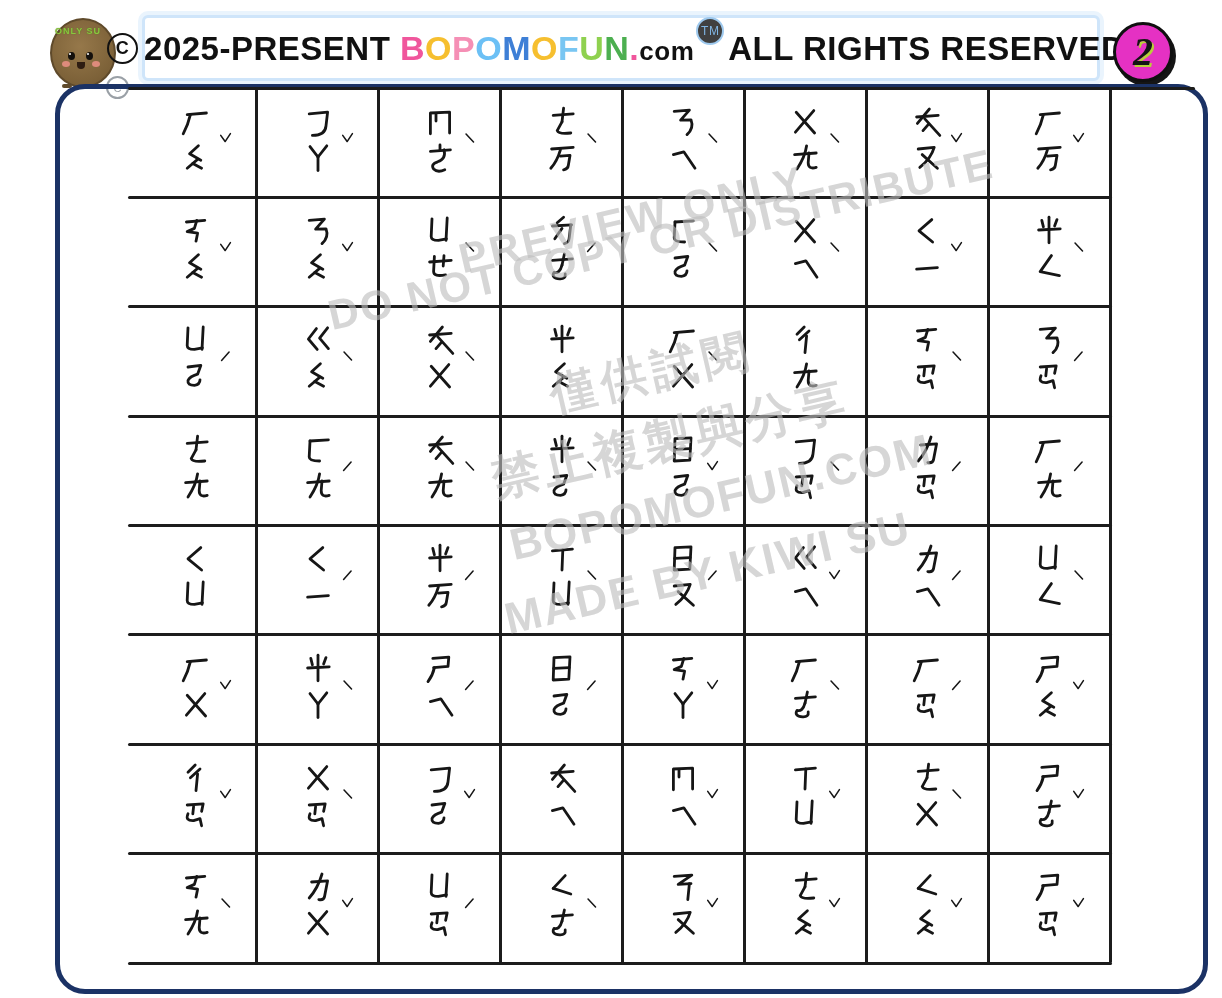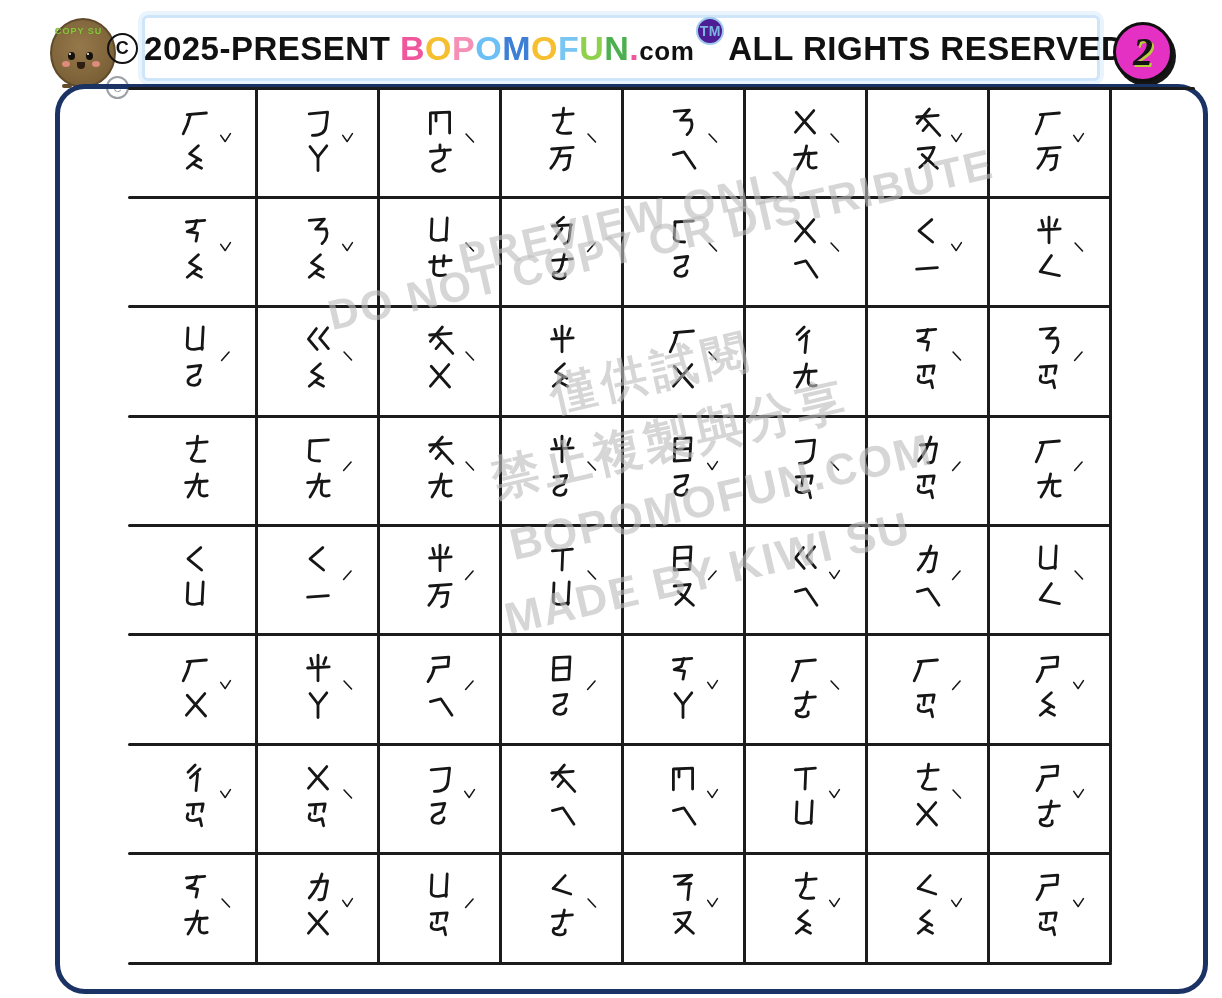--- a/index.html
+++ b/index.html
@@ -14,22 +14,22 @@
   .banner{position:absolute;left:142px;top:15px;width:952px;height:60px;background:#fff;
     border:3px solid #cfe5fa;box-shadow:0 0 0 4px #eaf4fd;border-radius:6px;
     display:flex;align-items:center;justify-content:center;white-space:nowrap;}
   .banner .txt{font-weight:bold;font-size:33px;color:#111;letter-spacing:.5px;}
   .copy-c{display:inline-flex;align-items:center;justify-content:center;width:27px;height:27px;
     border:2.5px solid #111;border-radius:50%;font-size:18px;font-weight:bold;margin-right:6px;
     vertical-align:middle;position:relative;top:-2px;}
   .brand b{font-size:34px;}
   .tld{font-size:26px;font-weight:bold;color:#111;}
   .tm{display:inline-flex;align-items:center;justify-content:center;width:24px;height:24px;
-    border:2px solid #9ec9ee;color:#7fb4e2;border-radius:50%;font-size:14px;font-weight:bold;
-    vertical-align:top;position:relative;top:-12px;margin:0 4px 0 2px;background:#4c1d95;}
+    border:2px solid #9ec9ee;color:#7fb4e2;border-radius:50%;font-size:12px;font-weight:normal;
+    vertical-align:top;position:relative;top:-12px;margin:0 4px 0 2px;background:#404040;}
 
   
   .badge{position:absolute;left:1113px;top:22px;width:54px;height:54px;border-radius:50%;
     background:#e531c3;border:3px solid #101010;box-shadow:3px 4px 0 #151515;
     display:flex;align-items:center;justify-content:center;}
   .badge span{font-family:"Liberation Serif", serif;font-style:italic;font-weight:bold;
     font-size:40px;color:#141414;text-shadow:2px 2px 0 #b9cf3a;line-height:1;}
 
   
   .kiwi{position:absolute;left:44px;top:6px;width:84px;height:94px;}
@@ -233,21 +233,21 @@
     <symbol id="bp-tone4" viewBox="0 0 100 100">
         <path d="M32 14 L66 50"></path>
       </symbol>
   </defs>
 </svg>
 
 <div class="sheet">
 
   <div class="kiwi">
     <div class="body"></div>
-    <div class="label">COPY SU</div>
+    <div class="label">ONLY SU</div>
     <div class="eye l"></div>
     <div class="eye r"></div>
     <div class="cheek l"></div>
     <div class="cheek r"></div>
     <div class="mouth"></div>
     <div class="foot l"></div>
     <div class="foot r"></div>
     <div class="mini-c">C</div>
   </div>
 

